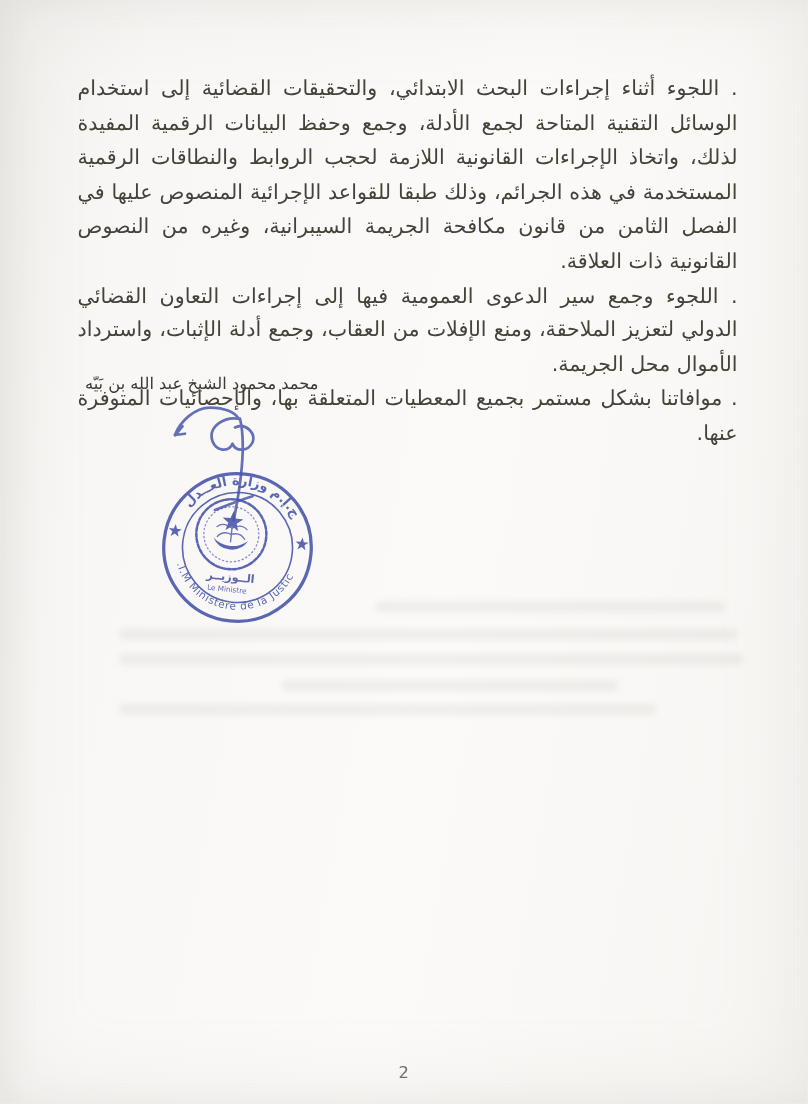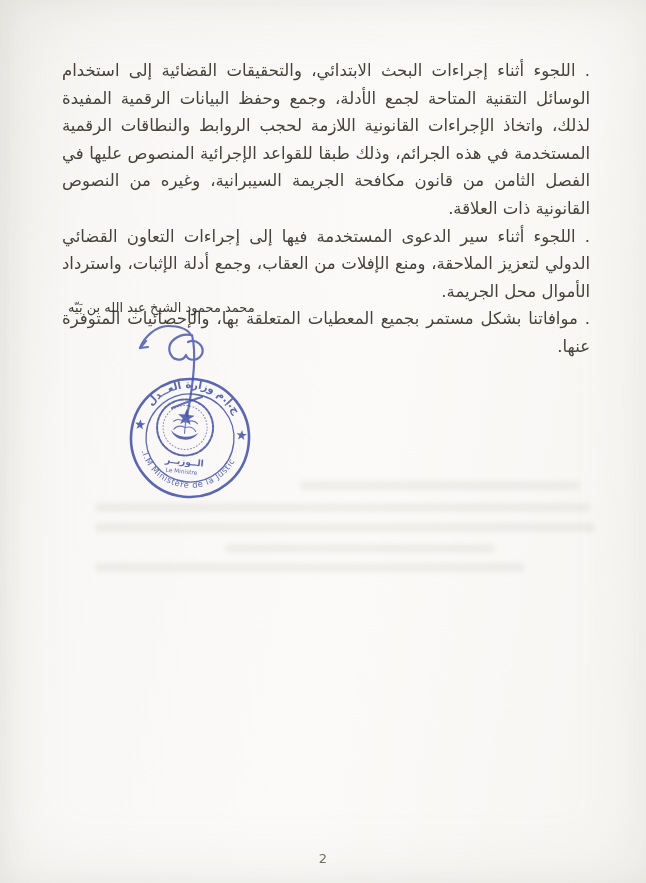--- a/index.html
+++ b/index.html
@@ -40,21 +40,21 @@
   .blue{stroke:#4553aa;fill:none;stroke-linecap:round;stroke-linejoin:round;}
   .stamp-text{fill:#4553aa;font-family:"DejaVu Sans",sans-serif;}
 </style>
 </head>
 <body>
 
 <div class="page">
 
   <div class="content">
     <p>. اللجوء أثناء إجراءات البحث الابتدائي، والتحقيقات القضائية إلى استخدام الوسائل التقنية المتاحة لجمع الأدلة، وجمع وحفظ البيانات الرقمية المفيدة لذلك، واتخاذ الإجراءات القانونية اللازمة لحجب الروابط والنطاقات الرقمية المستخدمة في هذه الجرائم، وذلك طبقا للقواعد الإجرائية المنصوص عليها في الفصل الثامن من قانون مكافحة الجريمة السيبرانية، وغيره من النصوص القانونية ذات العلاقة.</p>
-    <p>. اللجوء أثناء سير الدعوى المستخدمة فيها إلى إجراءات التعاون القضائي الدولي لتعزيز الملاحقة، ومنع الإفلات من العقاب، وجمع أدلة الإثبات، واسترداد الأموال محل الجريمة.</p>
+    <p>. اللجوء وجمع سير الدعوى العمومية فيها إلى إجراءات التعاون القضائي الدولي لتعزيز الملاحقة، ومنع الإفلات من العقاب، وجمع أدلة الإثبات، واسترداد الأموال محل الجريمة.</p>
     <p>. موافاتنا بشكل مستمر بجميع المعطيات المتعلقة بها، والإحصائيات المتوفرة عنها.</p>
   </div>
 
   <div class="signer">محمد محمود الشيخ عبد الله بن بَيّه</div>
 
   <svg class="sig-svg" width="120" height="115" viewBox="0 0 120 115" aria-hidden="true">
     <g class="blue" stroke-width="2.2" opacity="0.82">
       <path d="M 12,33 C 16,22 28,11 40,11 C 52,11 60,15 63,20"></path>
       <path d="M 12,33 L 18,26 M 12,33 L 20,32"></path>
       <path d="M 63,20 C 52,18 38,26 42,38 C 45,46 55,47 58,40 C 60,46 70,47 74,39 C 77,31 68,23 60,27"></path>

